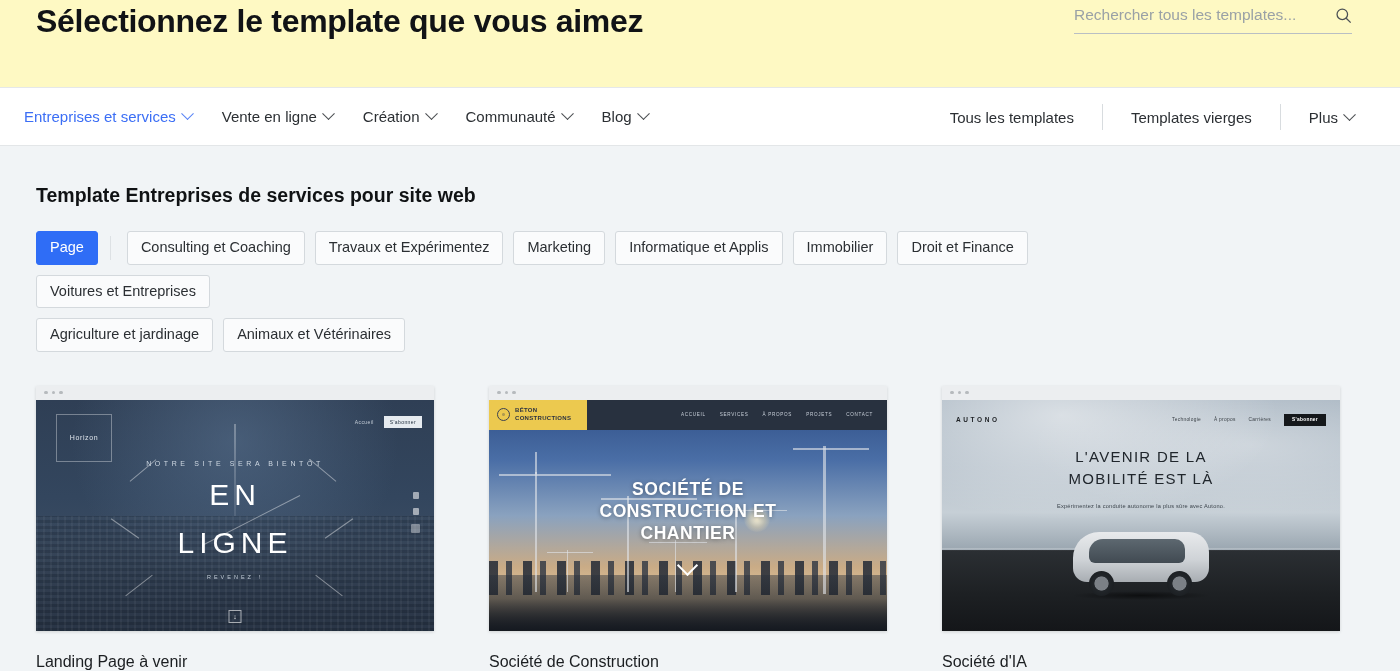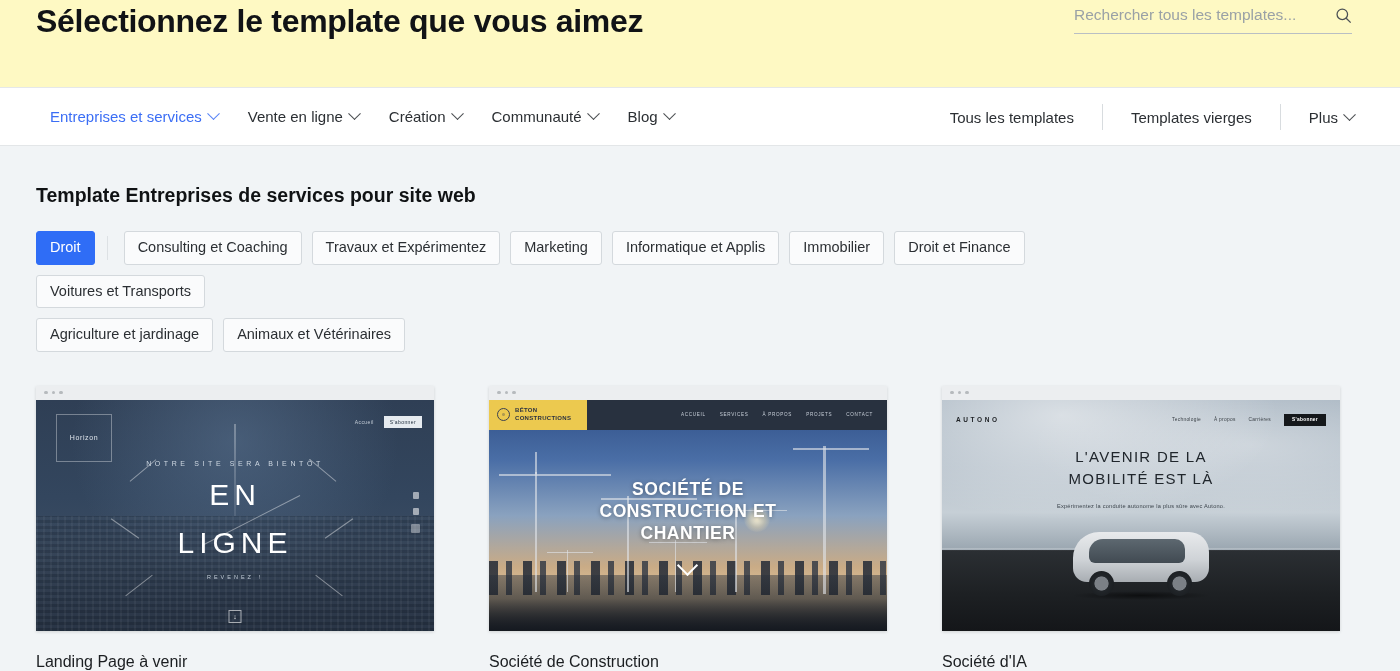--- a/index.html
+++ b/index.html
@@ -50,21 +50,21 @@
 
   
   .navbar {
     background: #ffffff;
     height: 58px;
     border-bottom: 1px solid #e3e6e8;
     display: flex;
     align-items: center;
     position: relative;
   }
-  .nav-left { display: flex; align-items: center; padding-left: 50px; gap: 30px; }
+  .nav-left { display: flex; align-items: center; padding-left: 24px; gap: 30px; }
   .nav-item {
     display: inline-flex; align-items: center; gap: 7px;
     font-size: 15px; color: #2b2f33; cursor: pointer;
     white-space: nowrap;
   }
   .nav-item.active { color: #3b6ef5; }
   .chev {
     width: 9px; height: 9px;
     border-right: 1.4px solid currentColor;
     border-bottom: 1.4px solid currentColor;
@@ -351,29 +351,29 @@
       <i class="chev"></i>
     </div>
   </div>
 </div>
 
 <div class="content">
 
   <div class="section-title">Template Entreprises de services pour site web</div>
 
   <div class="chips">
-    <div class="chip active">Droit</div>
+    <div class="chip active">Page</div>
     <div class="chip-divider"></div>
     <div class="chip">Consulting et Coaching</div>
     <div class="chip">Travaux et Expérimentez</div>
     <div class="chip">Marketing</div>
     <div class="chip">Informatique et Applis</div>
     <div class="chip">Immobilier</div>
     <div class="chip">Droit et Finance</div>
-    <div class="chip">Voitures et Transports</div>
+    <div class="chip">Voitures et Entreprises</div>
   </div>
 
   <div class="chips row2">
     <div class="chip">Agriculture et jardinage</div>
     <div class="chip">Animaux et Vétérinaires</div>
   </div>
 
   <div class="cards">
 
     <div class="card">

